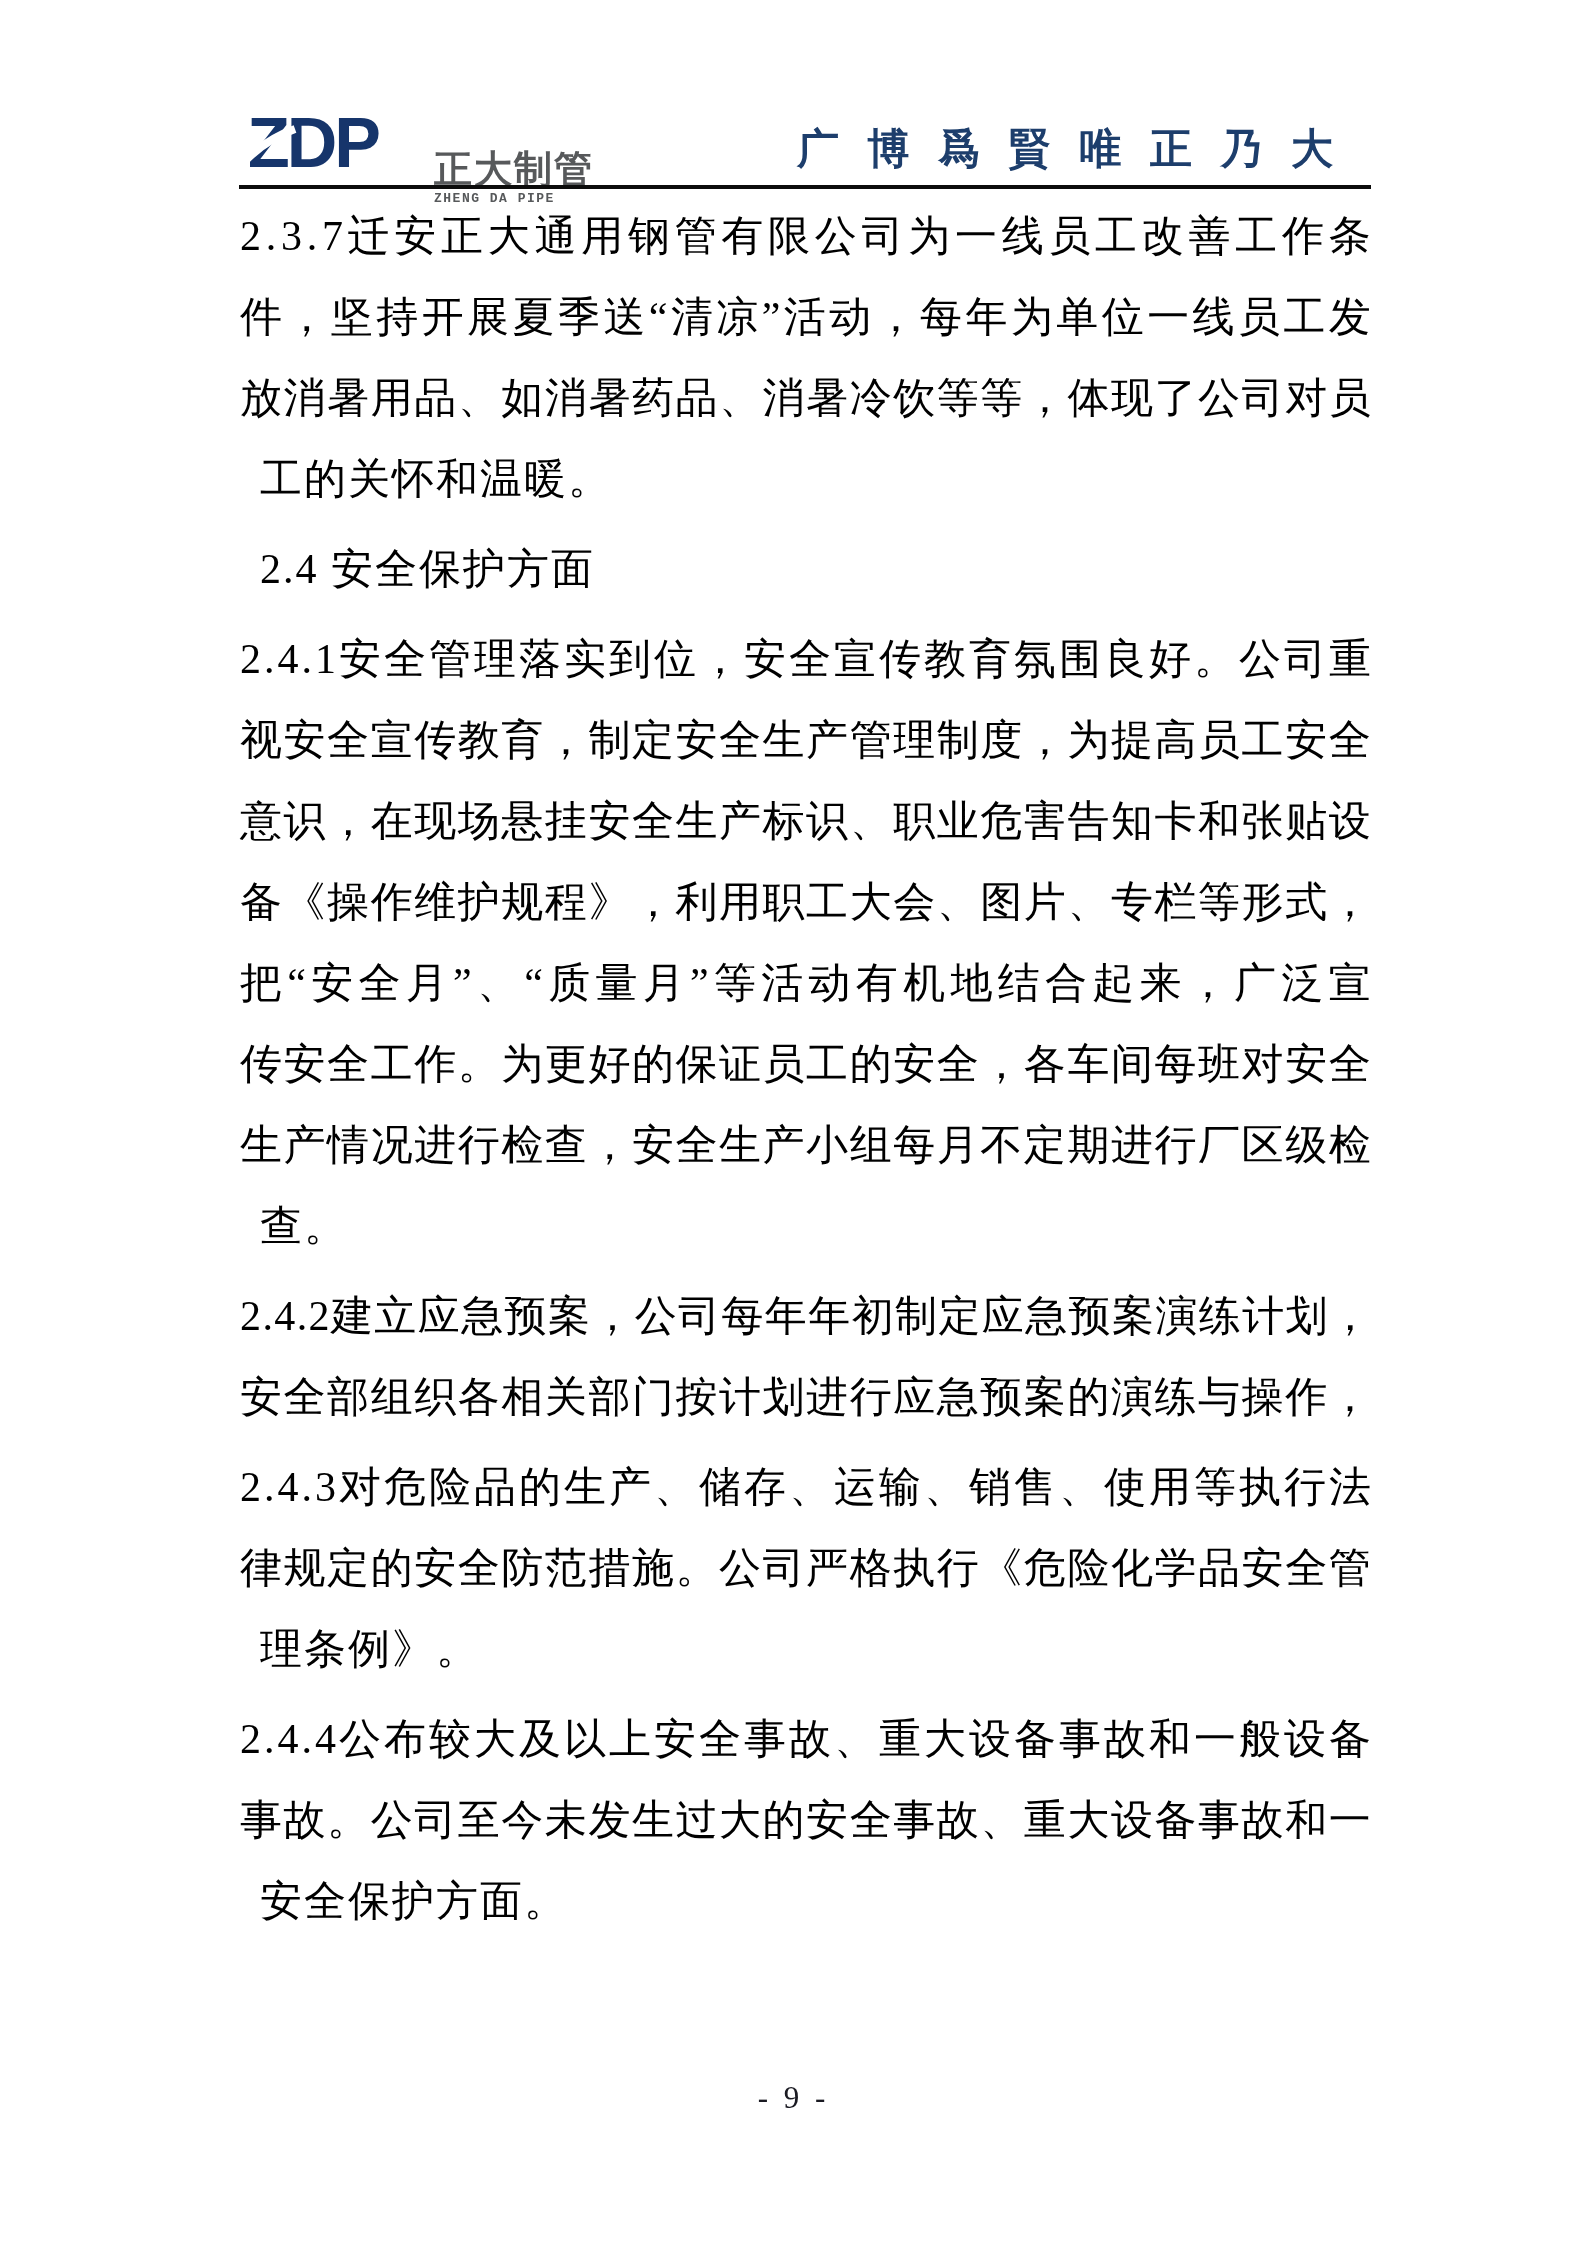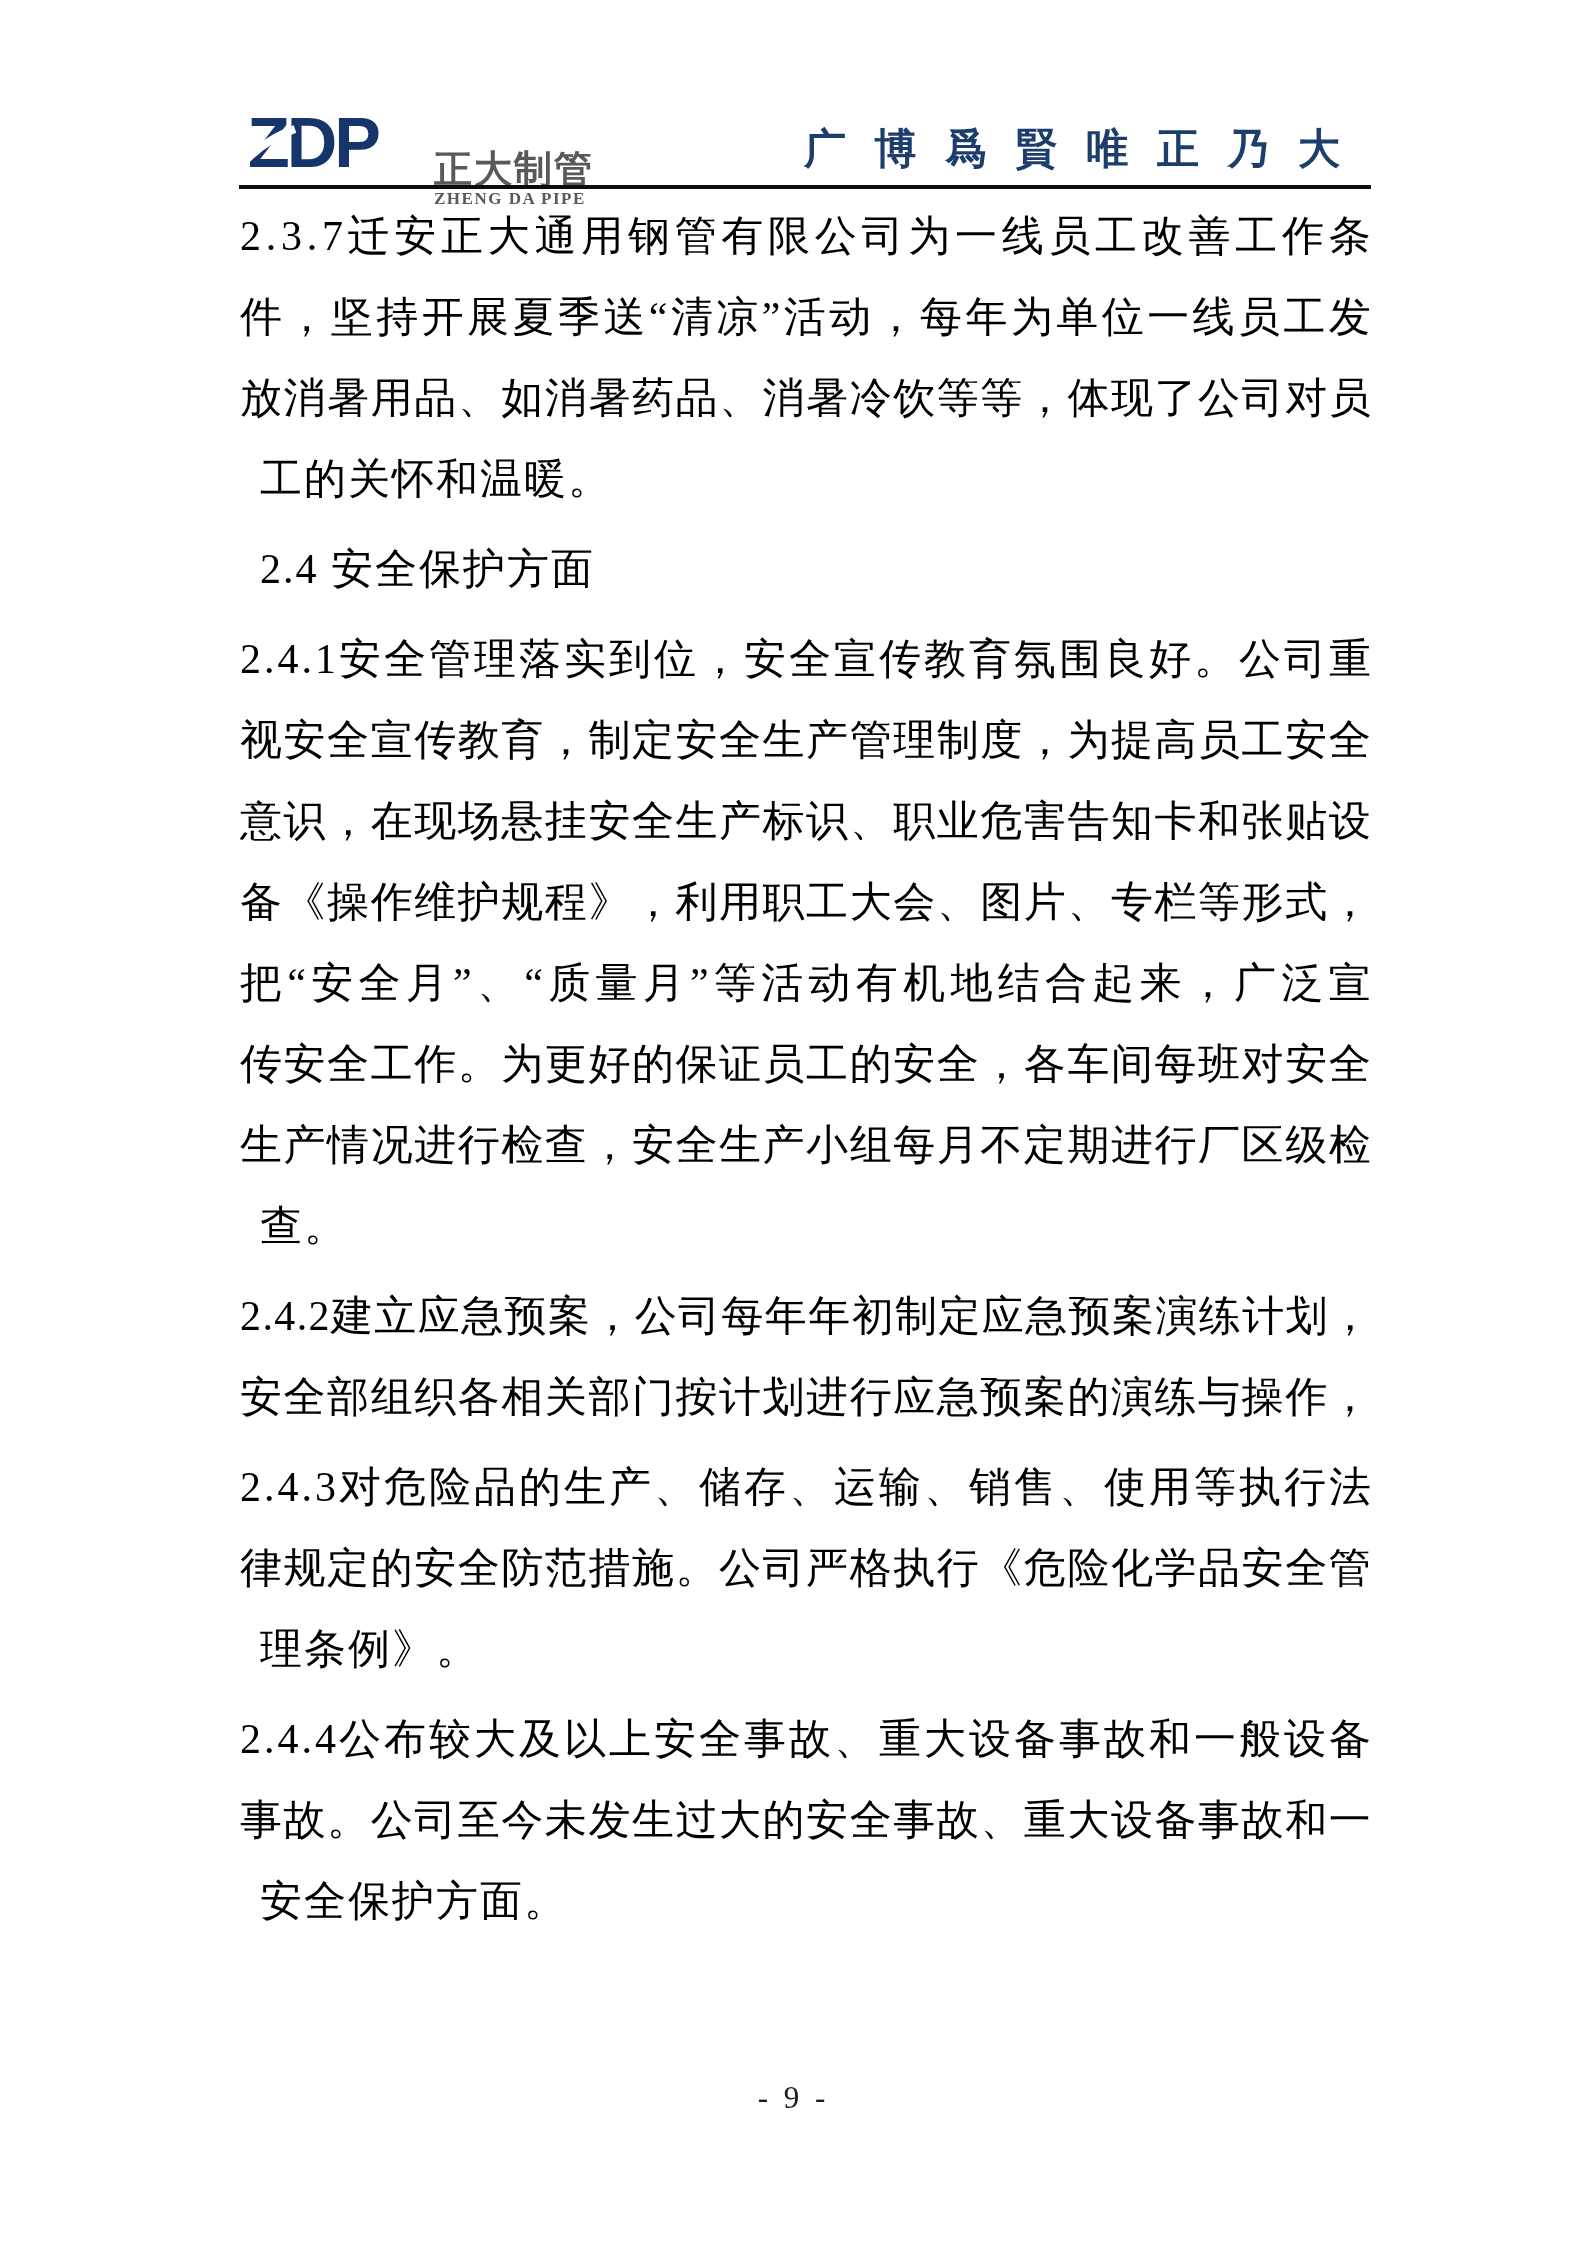--- a/index.html
+++ b/index.html
@@ -21,26 +21,26 @@
   .header{position:absolute;left:0;top:0;width:1587px;height:200px;}
   .logo-block{position:absolute;left:250px;top:114px;height:58px;display:flex;align-items:flex-start;}
   .logo-mark{display:block;}
   .logo-names{margin-left:24px;display:flex;flex-direction:column;justify-content:flex-start;}
   .logo-cn{
     font-family:"Liberation Sans","DejaVu Sans",sans-serif;
     font-weight:bold;font-size:38px;line-height:38px;
     color:var(--gray);letter-spacing:2px;white-space:nowrap;margin-top:36px;
   }
   .logo-en{
-    font-family:Liberation Serif, serif;
-    font-weight:bold;font-size:17px;line-height:17px;margin-top:2px;
+    font-family:Liberation Mono, monospace;
+    font-weight:bold;font-size:13px;line-height:17px;margin-top:2px;
     color:var(--gray);letter-spacing:1.5px;white-space:nowrap;
   }
   .slogan{
-    position:absolute;right:238px;top:126px;
+    position:absolute;right:245px;top:126px;
     display:flex;align-items:baseline;
     font-family:"Liberation Serif","DejaVu Serif",serif;
     color:var(--slogan-navy);
     font-size:42px;line-height:46px;font-weight:bold;
     letter-spacing:9px;white-space:nowrap;
   }
   .slogan .part2{margin-left:20px;text-align:right;}
   .header-rule{
     position:absolute;left:239px;top:185px;width:1132px;height:4px;
     background:#0c0c0c;

